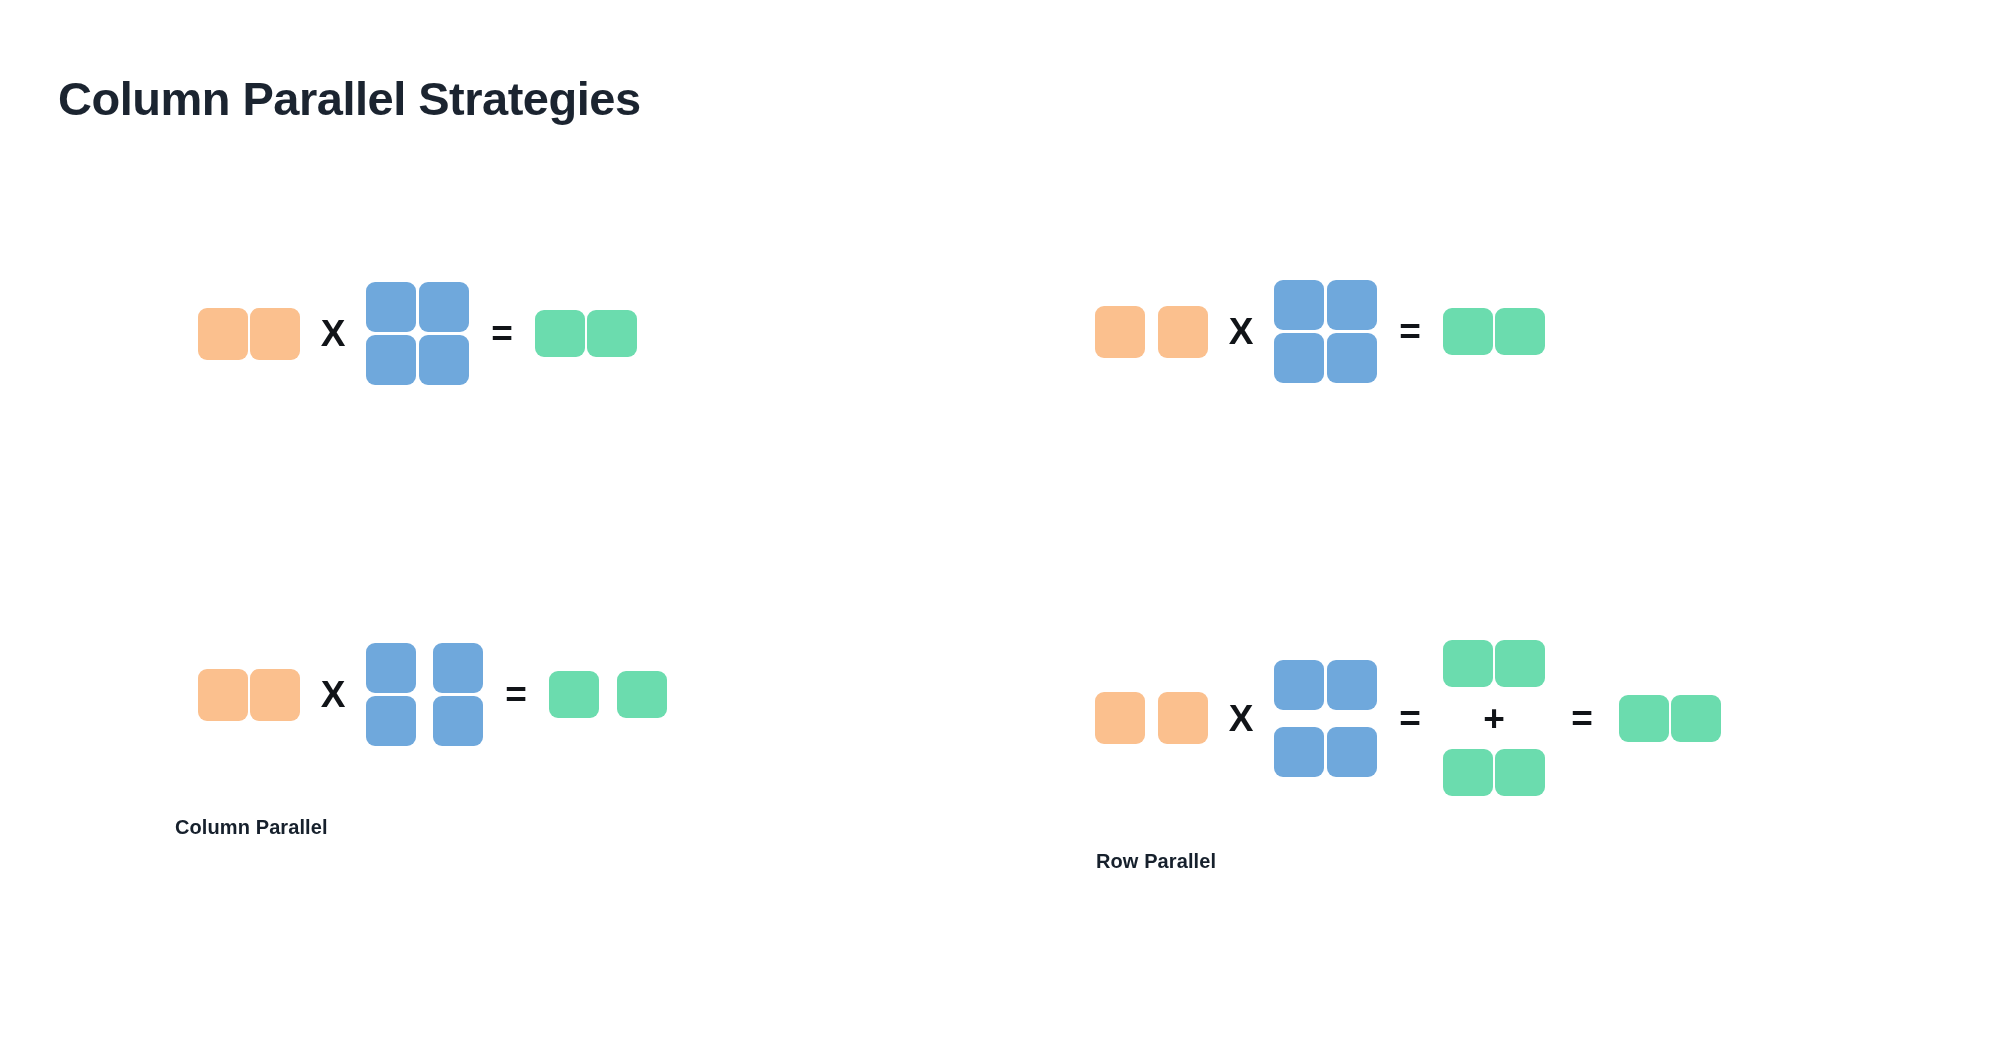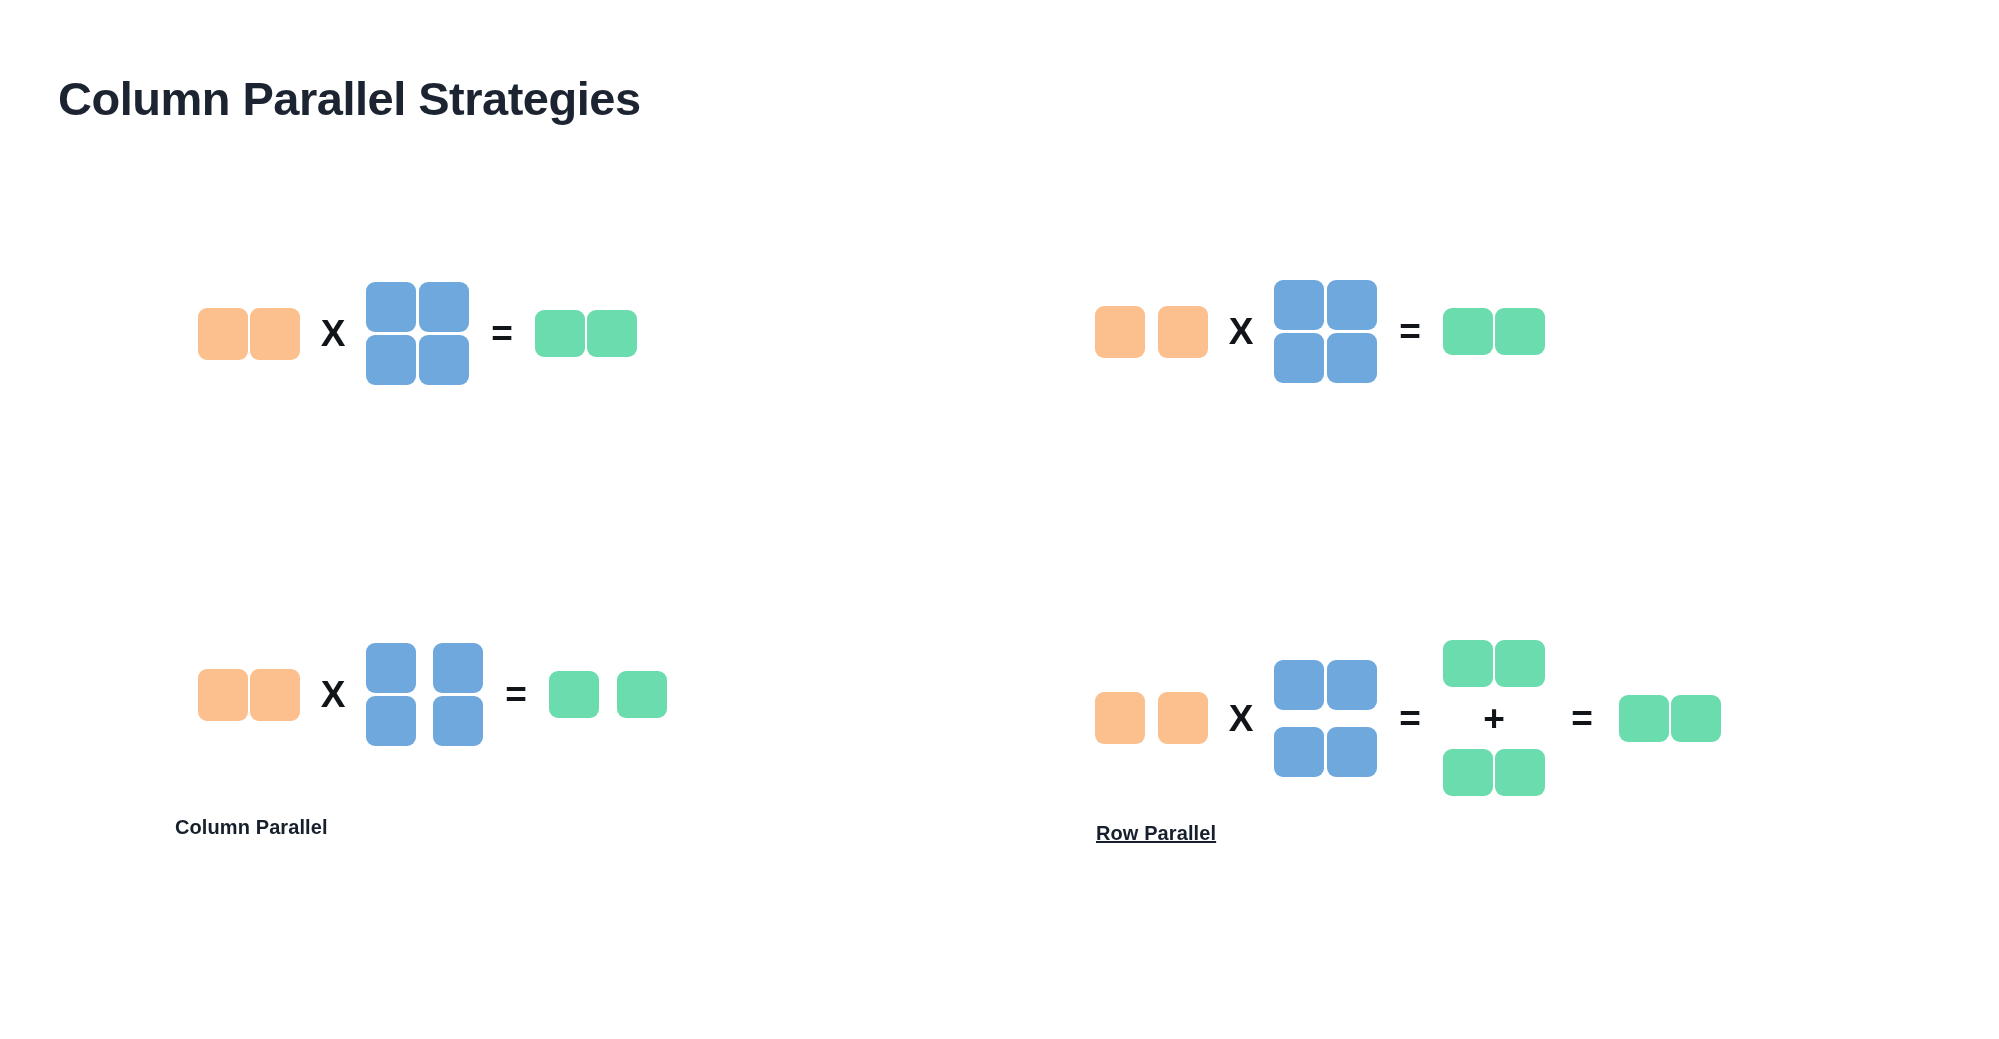--- a/index.html
+++ b/index.html
@@ -114,21 +114,21 @@
   
   .strategy-label {
     position: absolute;
     font-size: 20px;
     font-weight: bold;
     color: #16202c;
     white-space: nowrap;
     letter-spacing: 0.1px;
   }
   #label-column-parallel { left: 175px;  top: 816px; }
-  #label-row-parallel    { left: 1096px; top: 822px; text-decoration: underline; }
+  #label-row-parallel    { left: 1096px; top: 850px; }
 </style>
 </head>
 <body>
 
 <h1 id="page-title">Column Parallel Strategies</h1>
 
 <div class="diagram" id="diagram-column-parallel-top">
 
   <div class="vec gap-tight">
     <div class="tile tile-orange"></div>

